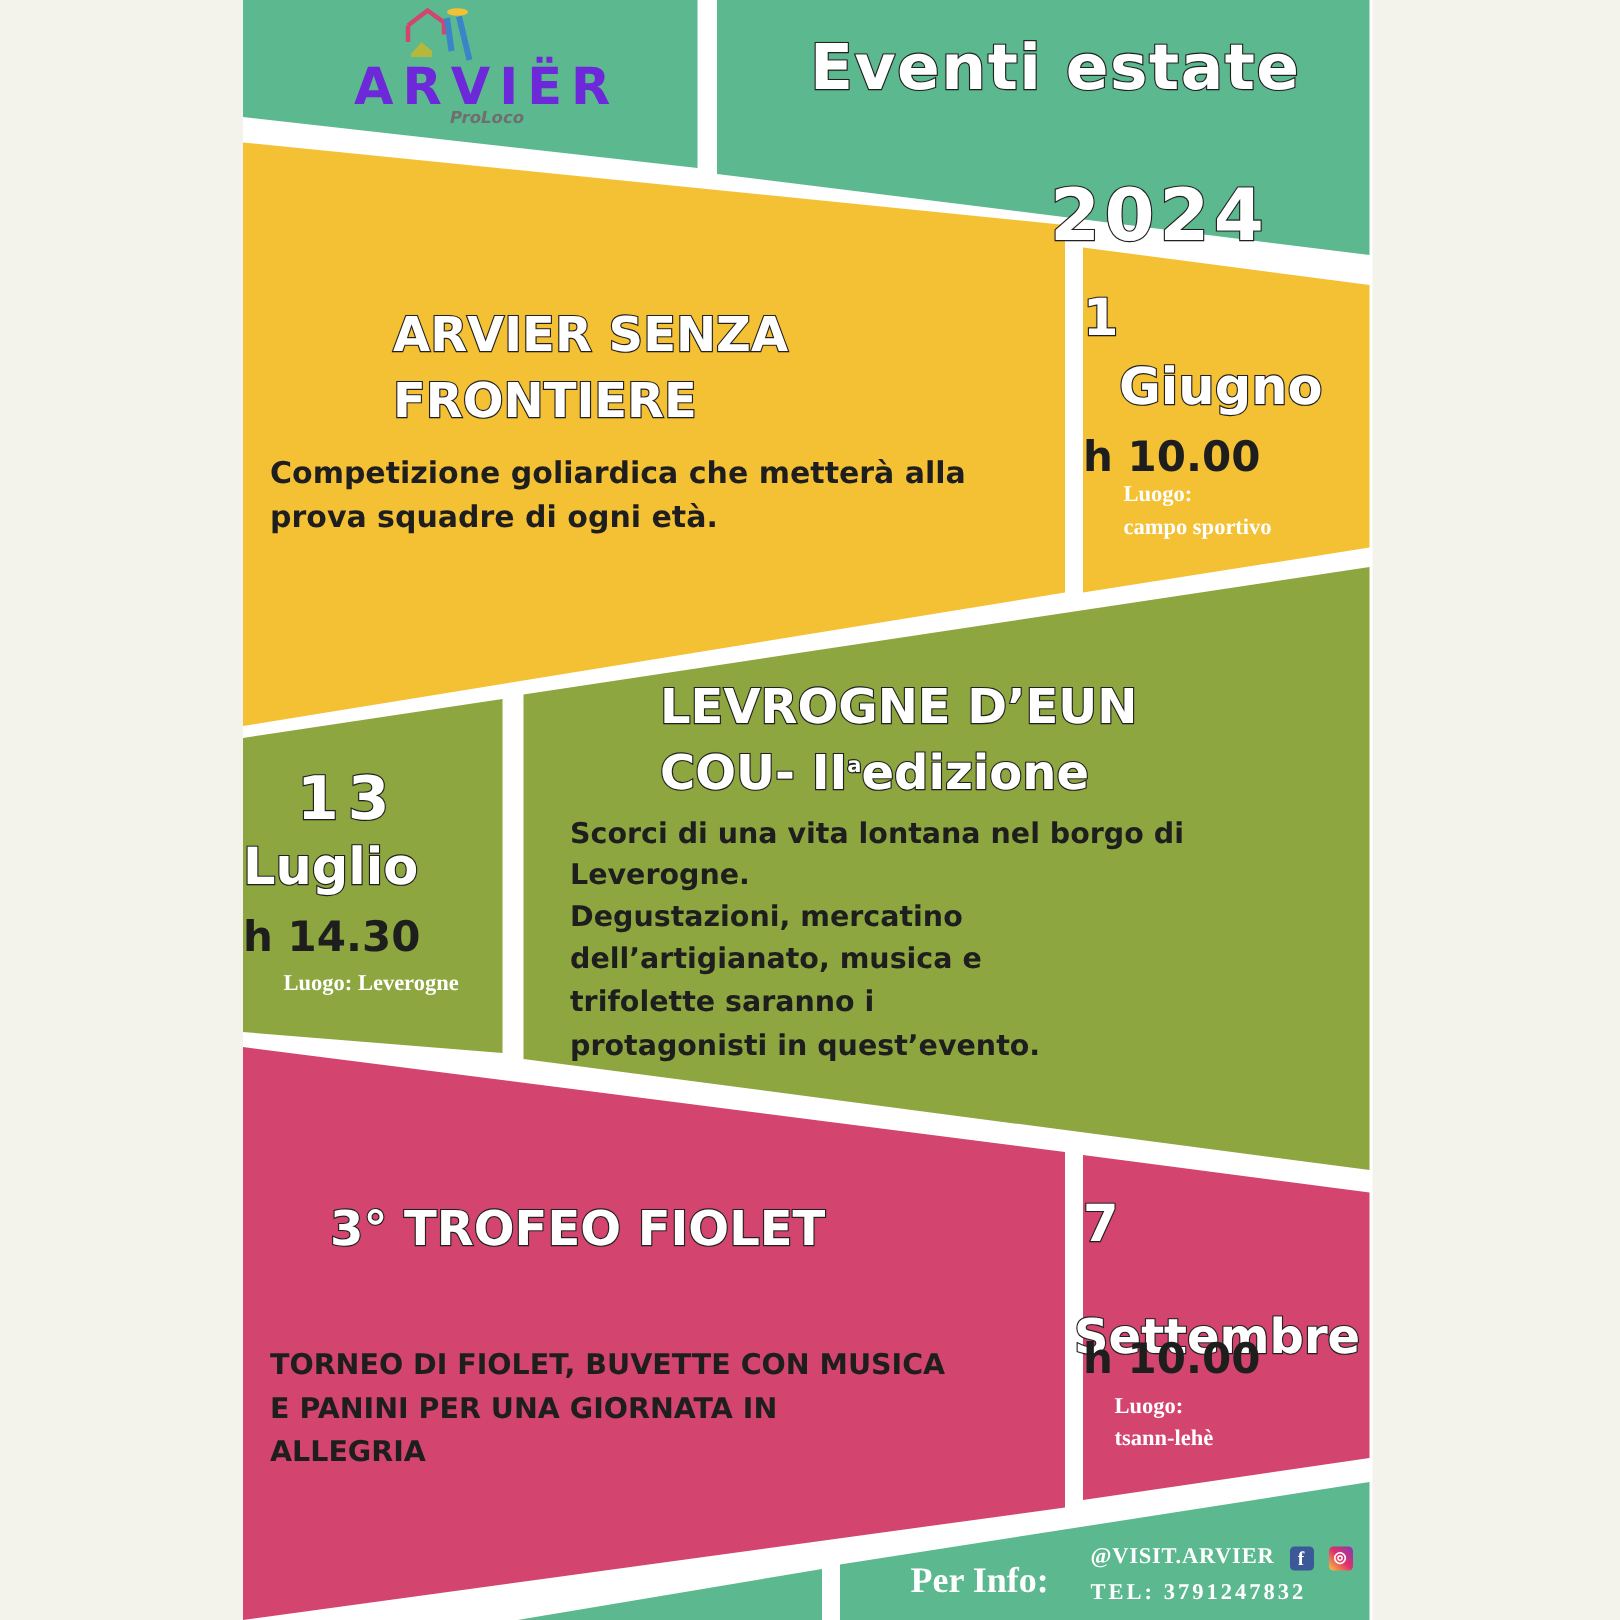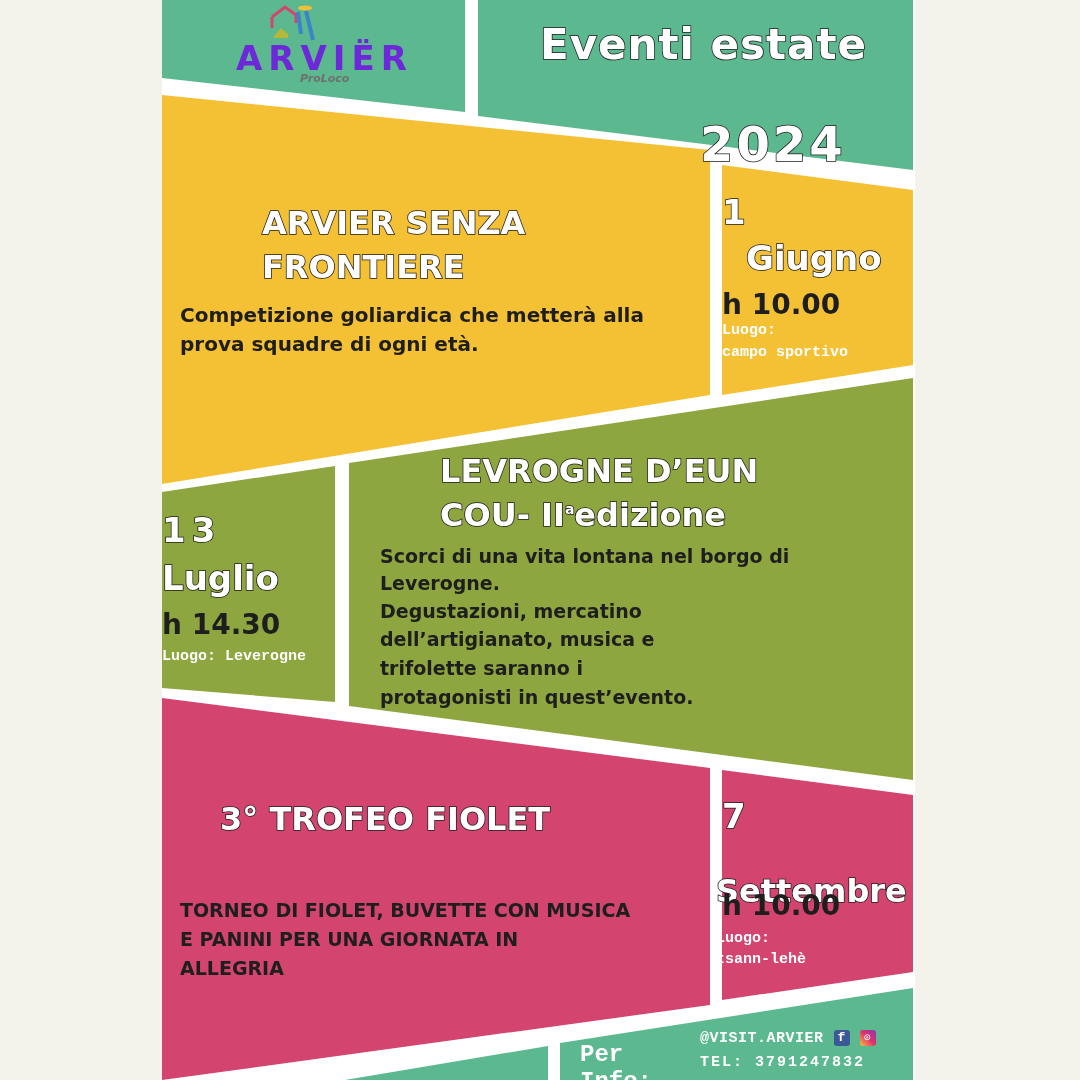--- a/index.html
+++ b/index.html
@@ -8,21 +8,21 @@
   .poster-bg { position: absolute; left: 162px; top: 0; width: 753px; height: 1080px; background: #ffffff; }
   svg.shapes { position: absolute; left: 0; top: 0; }
   .txt { position: absolute; text-align: left; }
   .outline {
     color: #ffffff; font-weight: bold; font-family: "DejaVu Sans", sans-serif;
     -webkit-text-stroke: 1.5px #222;
     paint-order: stroke fill;
     text-shadow: 0 0 1px #222;
   }
   .dark { color: #1e1e1e; font-weight: bold; font-family: "DejaVu Sans", sans-serif; }
-  .white { color: #ffffff; font-weight: bold; font-family: Liberation Mono, monospace; }
+  .white { color: #ffffff; font-weight: bold; font-family: Liberation Serif, serif; padding-left: 27px; }
   .logo-word { position: absolute; left: 236px; top: 38px; width: 176px; text-align: center; font-family: "DejaVu Sans", sans-serif; font-weight: bold; font-size: 34px; letter-spacing: 6px; color: #6d28d9; }
   .logo-sub { position: absolute; left: 300px; top: 72px; font-family: "DejaVu Sans", sans-serif; font-style: italic; font-weight: bold; font-size: 11px; color: #6f6f6f; }
   .sup { font-size: 14px; vertical-align: super; }
   .social { display: inline-block; width: 16px; height: 16px; border-radius: 3px; vertical-align: middle; text-align: center; color: #fff; font-size: 13px; line-height: 16px; font-weight: bold; margin-left: 10px; }
   .fb { background: #3b5998; }
   .ig { background: linear-gradient(45deg, #f9c33a, #e1306c, #833ab4); font-size: 10px; }
 </style>
 </head>
 <body>
 
@@ -71,21 +71,21 @@
   <div class="txt outline" style="left:262px; top:248px; width:340px; font-size:32px;">FRONTIERE</div>
   <div class="txt dark" style="left:180px; top:303px; width:520px; font-size:20px;">Competizione goliardica che metterà alla</div>
   <div class="txt dark" style="left:180px; top:332px; width:520px; font-size:20px;">prova squadre di ogni età.</div>
 
   <div class="txt outline" style="left:722px; top:192px; width:190px; font-size:34px;">1</div>
   <div class="txt outline" style="left:722px; top:238px; width:190px; font-size:34px;padding-left:24px;">Giugno</div>
   <div class="txt dark" style="left:722px; top:288px; width:190px; font-size:28px;">h 10.00</div>
   <div class="txt white" style="left:722px; top:322px; width:190px; font-size:15px;">Luogo:</div>
   <div class="txt white" style="left:722px; top:344px; width:190px; font-size:15px;">campo sportivo</div>
 
-  <div class="txt outline" style="left:162px; top:510px; width:185px; font-size:34px; letter-spacing:6px;">13</div>
+  <div class="txt outline" style="left:162px; top:510px; width:185px; font-size:40px; letter-spacing:6px;padding-left:36px;">13</div>
   <div class="txt outline" style="left:162px; top:558px; width:185px; font-size:34px;">Luglio</div>
   <div class="txt dark" style="left:162px; top:608px; width:185px; font-size:28px;">h 14.30</div>
   <div class="txt white" style="left:162px; top:648px; width:185px; font-size:15px;">
     <span>Luogo:</span>
     <span>Leverogne</span>
   </div>
 
   <div class="txt outline" style="left:440px; top:452px; width:420px; font-size:32px;">LEVROGNE D’EUN</div>
   <div class="txt outline" style="left:440px; top:496px; width:420px; font-size:32px;">
     <span>COU- II</span><span class="sup">a</span><span>edizione</span>

